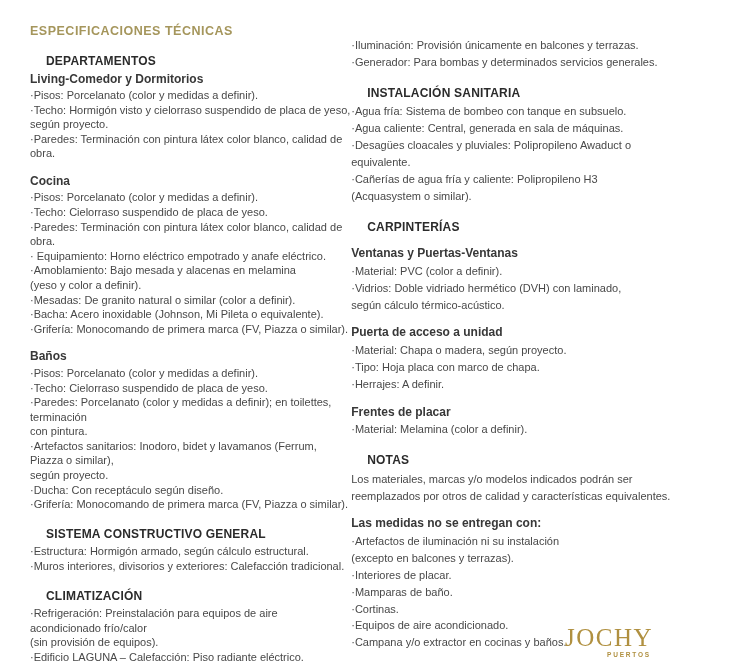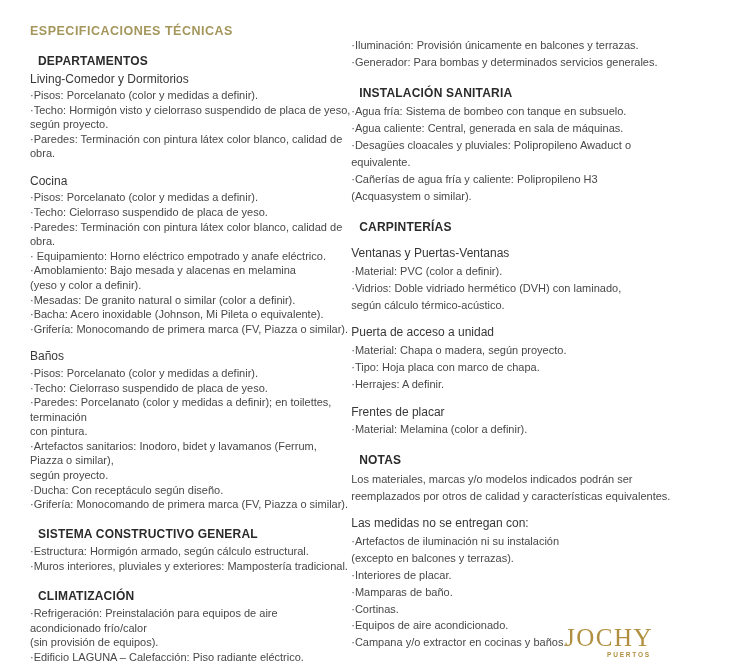--- a/index.html
+++ b/index.html
@@ -22,26 +22,26 @@
     font-weight:700;
     letter-spacing:.5px;
     line-height:15px;
   }
   .sec-header{
     color:#2b2b2b;
     font-size:12px;
     font-weight:700;
     letter-spacing:.2px;
     line-height:14.5px;
-    margin:15px 8px 3px;
+    margin:15px 16px 3px;
   }
   .sub-header{
     color:#383838;
     font-size:12px;
-    font-weight:400;
+    font-weight:700;
     line-height:14.5px;
     margin:13px 0 2px;
   }
   .sub-header.first{margin-top:2px;}
   .sub-header.tight{margin-top:1px;}
   .line{
     color:#484848;
     font-size:11px;
     font-weight:400;
   }
@@ -102,21 +102,21 @@
           <div class="line">·Paredes: Porcelanato (color y medidas a definir); en toilettes, terminación</div>
           <div class="line">con pintura.</div>
           <div class="line">·Artefactos sanitarios: Inodoro, bidet y lavamanos (Ferrum, Piazza o similar),</div>
           <div class="line">según proyecto.</div>
           <div class="line">·Ducha: Con receptáculo según diseño.</div>
           <div class="line">·Grifería: Monocomando de primera marca (FV, Piazza o similar).</div>
         </div>
         <div class="section">
           <div class="sec-header">SISTEMA CONSTRUCTIVO GENERAL</div>
           <div class="line">·Estructura: Hormigón armado, según cálculo estructural.</div>
-          <div class="line">·Muros interiores, pluviales y exteriores: Mampostería tradicional.</div>
+          <div class="line">·Muros interiores, divisorios y exteriores: Calefacción tradicional.</div>
         </div>
         <div class="section">
           <div class="sec-header">CLIMATIZACIÓN</div>
           <div class="line">·Refrigeración: Preinstalación para equipos de aire acondicionado frío/calor</div>
           <div class="line">(sin provisión de equipos).</div>
           <div class="line">·Edificio LAGUNA – Calefacción: Piso radiante eléctrico.</div>
         </div>
         <div class="section">
           <div class="sec-header">INSTALACIÓN ELÉCTRICA</div>
           <div class="line">·Tablero: Rotulado, con protecciones y disyuntor diferencial.</div>

